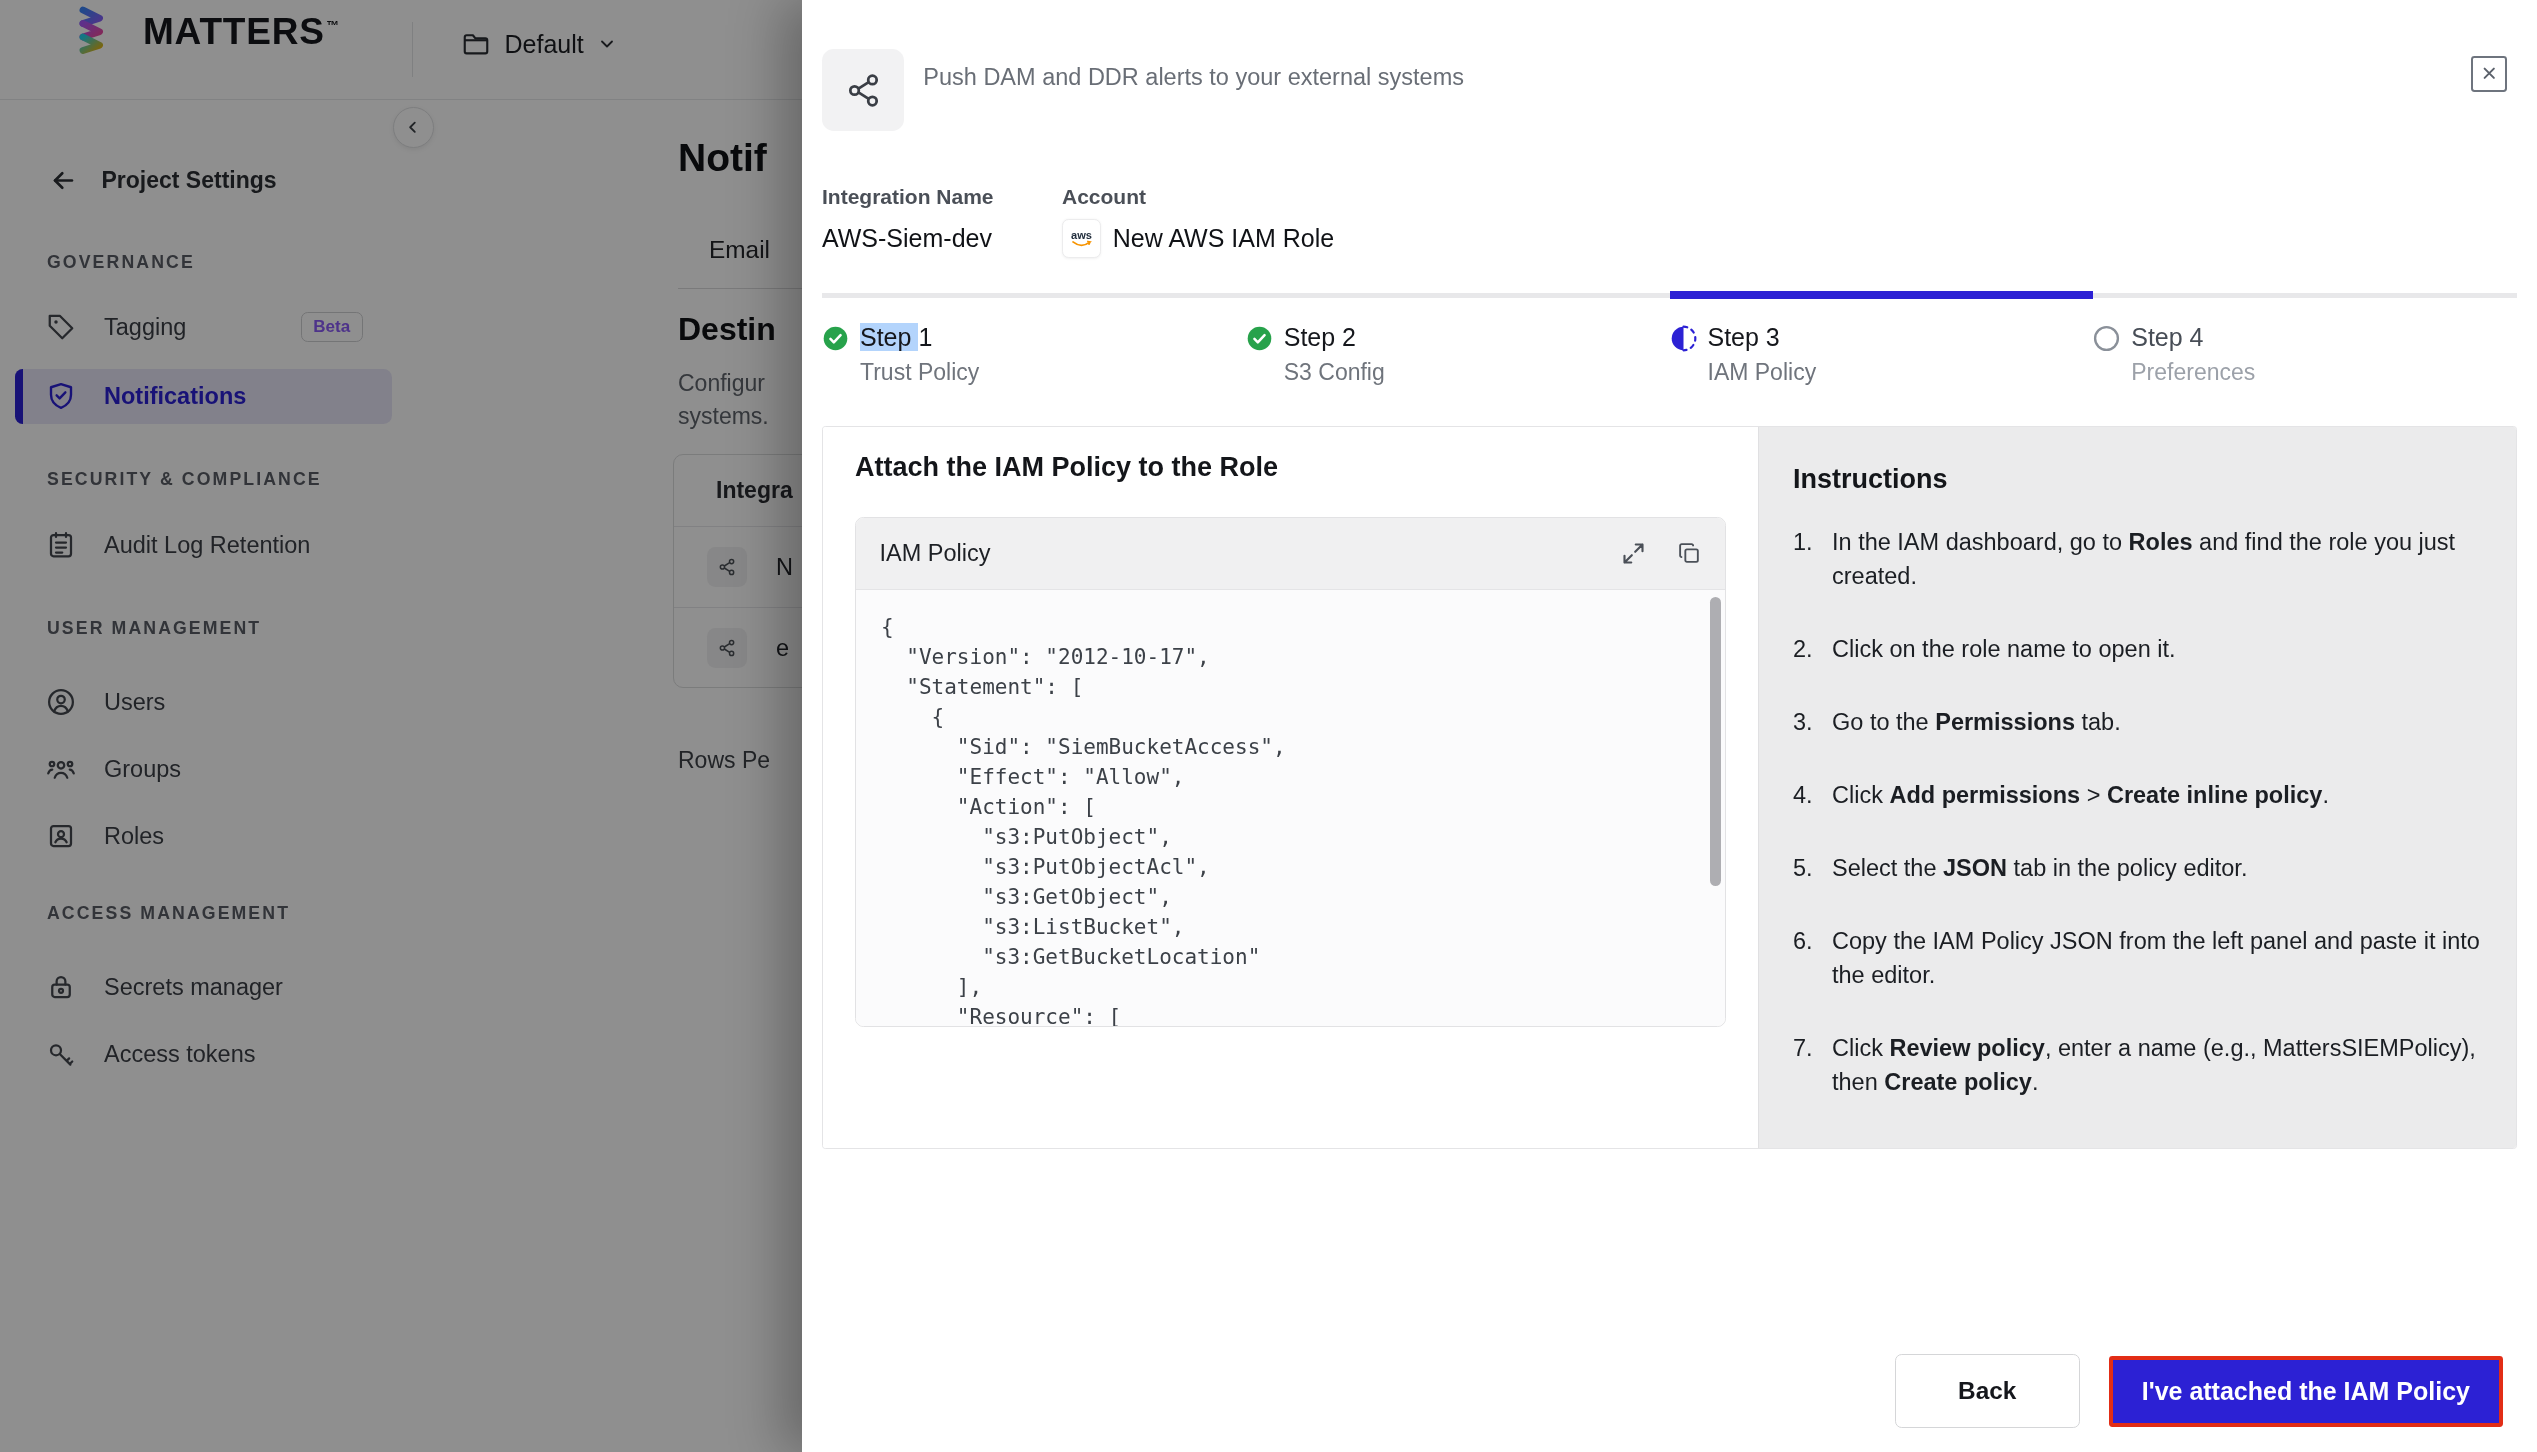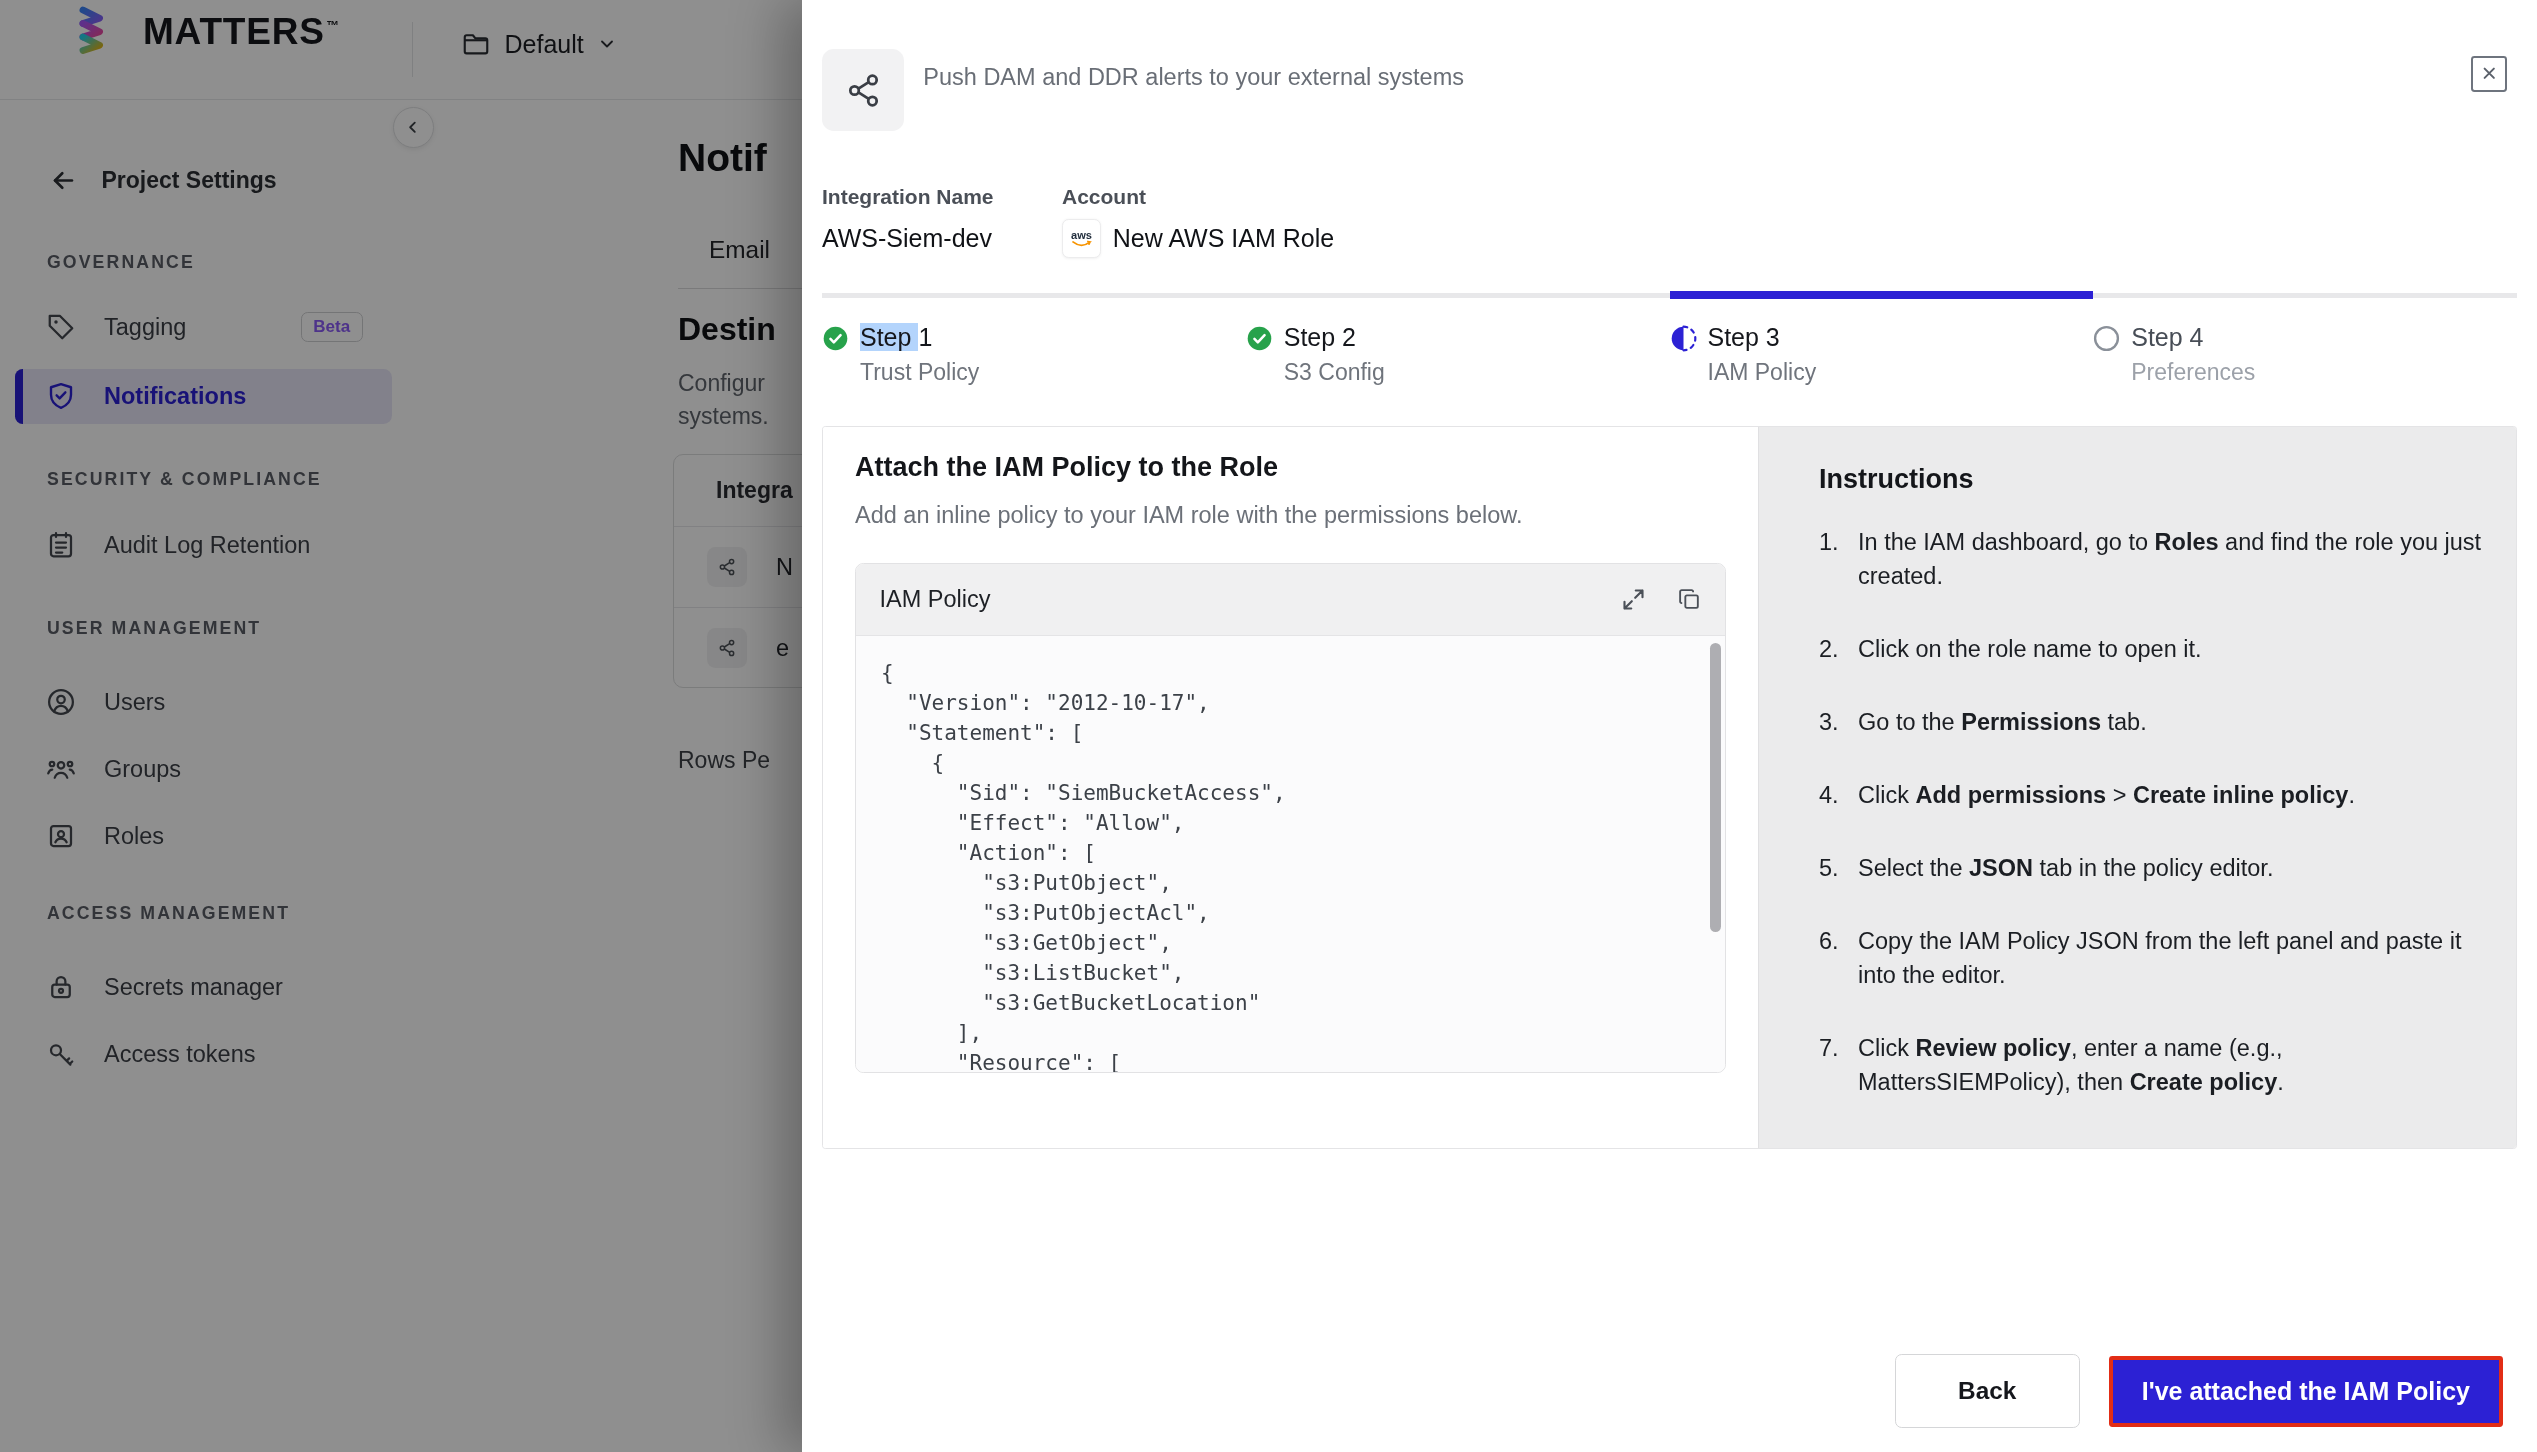--- a/index.html
+++ b/index.html
@@ -97,21 +97,21 @@
   .pane-heading{font-size:27px;font-weight:700;color:#14161a;}
   .pane-sub{margin-top:18.5px;font-size:23.5px;color:#6b7078;}
   .code-card{margin-top:34px;width:869px;border:1.7px solid #e2e2e4;border-radius:8.4px;overflow:hidden;}
   .code-header{height:71px;background:#f0f0f1;display:flex;align-items:center;padding:0 23.5px;border-bottom:1.7px solid #e4e4e6;}
   .code-title{font-size:23.5px;color:#1d2025;}
   .code-actions{margin-left:auto;display:flex;align-items:center;gap:30px;color:#4b5058;}
   .code-body{position:relative;height:436px;background:#fbfbfc;overflow:hidden;}
   .code-pre{margin:0;padding:22px 34px 0 25px;font-family:"DejaVu Sans Mono","Liberation Mono",monospace;
             font-size:21px;line-height:30px;color:#3c4148;white-space:pre;}
   .code-scrollbar{position:absolute;right:4.2px;top:6.7px;width:11px;height:289px;background:#aeaeb2;border-radius:5.9px;}
-  .pane-right{flex:1;background:#ebebec;border-left:0.8px solid #e0e0e2;padding:37px 34px 0 60px;box-sizing:border-box;}
+  .pane-right{flex:1;background:#ebebec;border-left:0.8px solid #e0e0e2;padding:37px 34px 0 34px;box-sizing:border-box;}
   .instr-title{font-size:27px;font-weight:700;color:#14161a;}
   .instr-list{list-style:none;margin:30px 0 0 0;padding:0;counter-reset:instr;font-size:23.5px;line-height:34px;color:#1b1e23;}
   .instr-list li{position:relative;padding-left:39px;margin-bottom:39px;counter-increment:instr;}
   .instr-list li::before{content:counter(instr) ".";position:absolute;left:0;top:0;}
   .instr-list b{font-weight:700;}
 
   .m-footer{position:absolute;right:34px;bottom:25px;display:flex;align-items:center;gap:22px;}
   .btn-back{min-width:185px;height:74px;background:#fff;border:1.7px solid #d5d6d8;border-radius:6.7px;
             font-size:24.4px;font-weight:700;color:#15171c;display:flex;align-items:center;justify-content:center;cursor:pointer;
             font-family:"Liberation Sans",sans-serif;}
@@ -411,21 +411,20 @@
         <span>
           <div class="step-label">Step 4</div>
           <div class="step-sub">Preferences</div>
         </span>
       </div>
     </div>
 
     <div class="m-content">
       <div class="pane-left">
         <div class="pane-heading">Attach the IAM Policy to the Role</div>
-        <div class="pane-sub">Add an inline policy to your IAM role with the permissions below.</div>
         <div class="code-card">
           <div class="code-header">
             <span class="code-title">IAM Policy</span>
             <span class="code-actions">
               <span>
                 <svg width="27" height="27" viewBox="0 0 24 24" fill="none" stroke="currentColor" stroke-width="1.9" stroke-linecap="round" stroke-linejoin="round">
                   <path d="M14 4h6v6M20 4l-6.5 6.5M10 20H4v-6M4 20l6.5-6.5"></path>
                 </svg>
               </span>
               <span>

